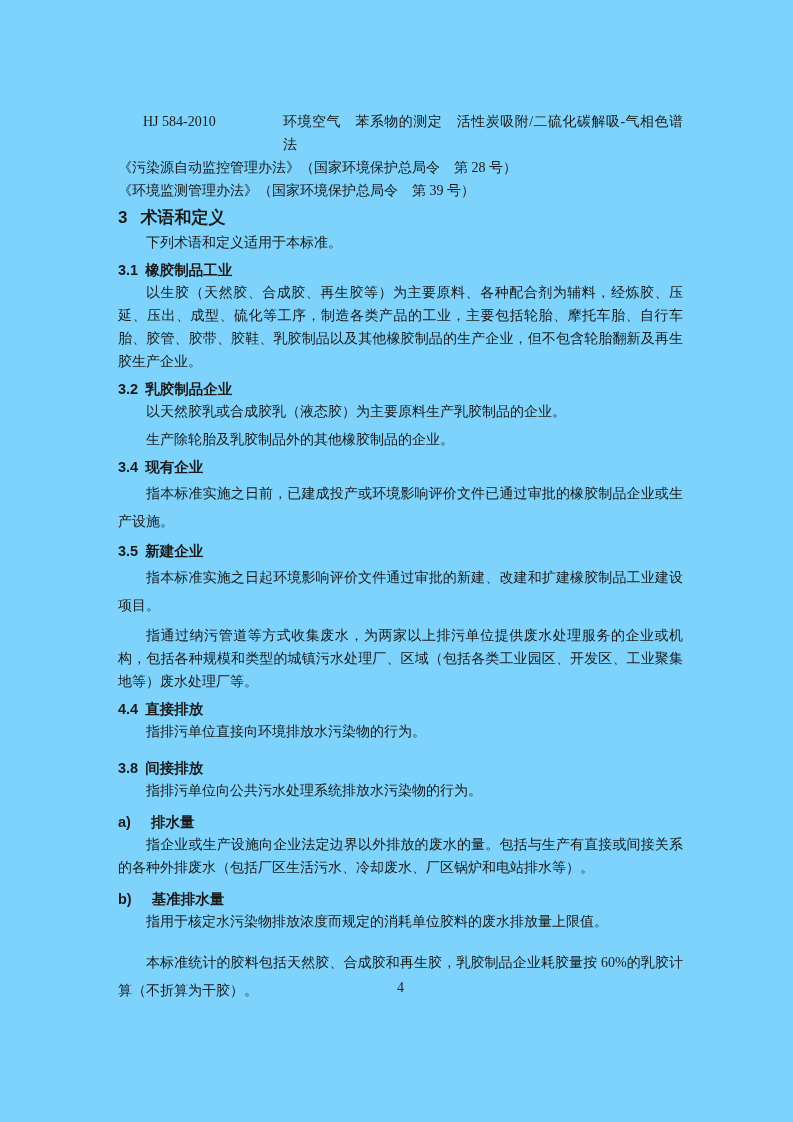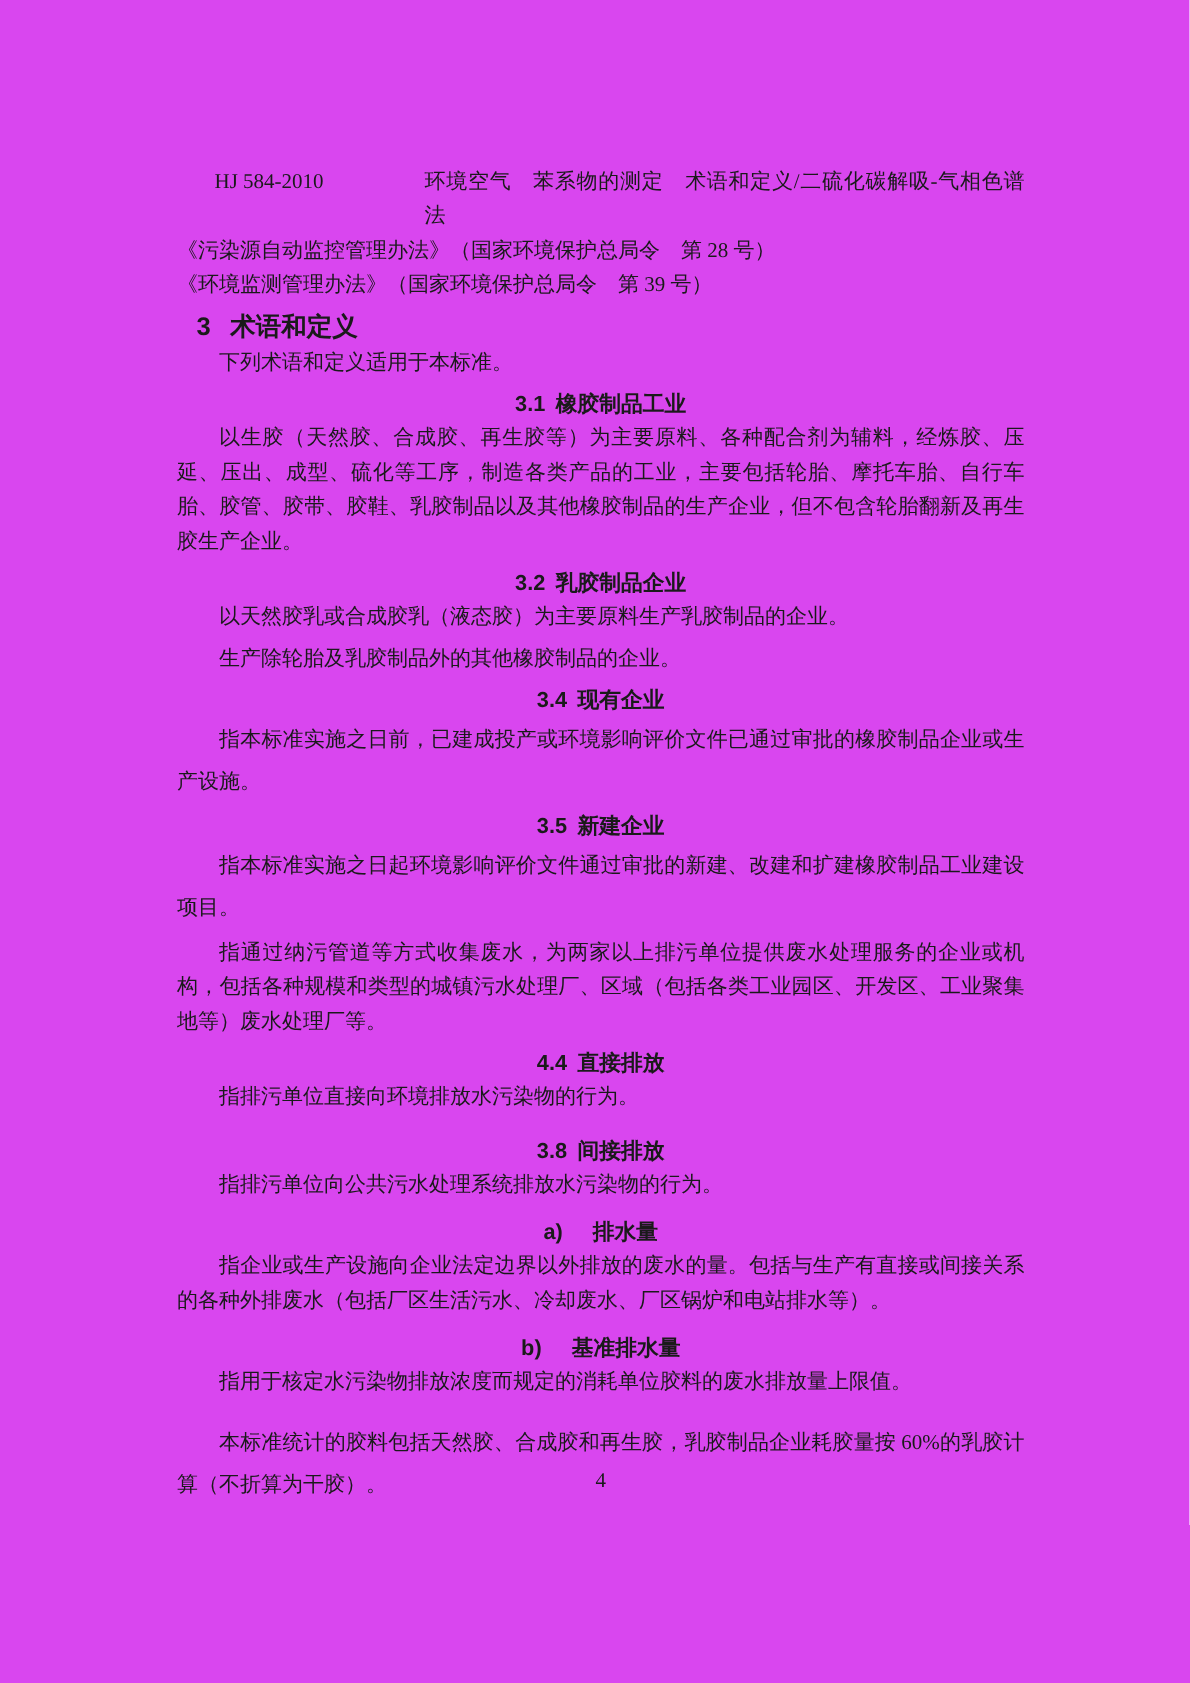--- a/index.html
+++ b/index.html
@@ -1,70 +1,69 @@
 <!DOCTYPE html>
 <html><head>
 <meta charset="utf-8">
 <style>
   html,body{margin:0;padding:0;background:#ffffff;}
   .page{
     position:relative;
     width:793px;height:1122px;
-    background:#d946ef;
+    background:#7dd3fc;
     color:#1a1a1a;
     font-family:"Liberation Serif","DejaVu Serif",serif;
     overflow:hidden;
   }
   .content{
     position:absolute;
     left:118px;top:110px;width:565px;
     font-size:14px;line-height:23px;
   }
   
   .ref-entry{display:flex;margin-left:25px;}
   .ref-code{width:140px;flex:none;}
   .ref-title{flex:1;width:400px;text-align:justify;}
   .ref-item{}
   
   .chapter{
     font-family:"Liberation Sans","DejaVu Sans",sans-serif;
     font-weight:bold;font-size:17px;line-height:26px;
     margin-top:3px;
-    margin-left:13px;
   }
   .chapter .ch-num{margin-right:13px;}
   
   .para{margin:0;text-indent:2em;text-align:justify;}
   .para.loose{line-height:27.5px;margin-top:16px;}
   .para.gap-top{margin-top:2px;}
   
   .sec{margin-top:5px;}
   .sec-h{
     font-family:"Liberation Sans","DejaVu Sans",sans-serif;
-    font-weight:bold;font-size:14.5px;line-height:22px;text-align:center;
+    font-weight:bold;font-size:14.5px;line-height:22px;
   }
   .sec-h .num{margin-right:7px;}
   .sec-h .num.wide{margin-right:20px;}
   .sec.big-gap{margin-top:14px;}
   .sec.mid-gap{margin-top:9px;}
   
   .page-num{
     position:absolute;left:118px;top:977px;width:565px;
     text-align:center;font-size:14px;line-height:22px;
   }
 </style>
 </head>
 <body>
 
 <div class="page">
   <div class="content">
 
     <div class="ref-entry">
       <span class="ref-code">HJ 584-2010</span>
-      <span class="ref-title">环境空气　苯系物的测定　术语和定义/二硫化碳解吸-气相色谱法</span>
+      <span class="ref-title">环境空气　苯系物的测定　活性炭吸附/二硫化碳解吸-气相色谱法</span>
     </div>
     <div class="ref-item">《污染源自动监控管理办法》（国家环境保护总局令　第 28 号）</div>
     <div class="ref-item">《环境监测管理办法》（国家环境保护总局令　第 39 号）</div>
 
     <div class="chapter">
       <span class="ch-num">3</span><span>术语和定义</span>
     </div>
 
     <p class="para">下列术语和定义适用于本标准。</p>
 

